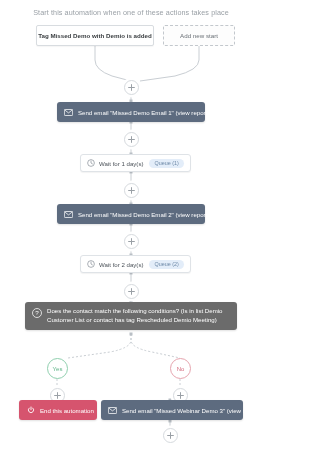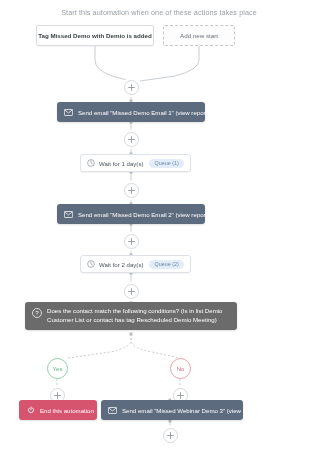--- a/index.html
+++ b/index.html
@@ -38,21 +38,20 @@
   .hdr {
     position: absolute;
     left: 0;
     top: 8px;
     width: 262px;
     text-align: center;
     font-size: 7.2px;
     color: #9aa0a6;
     letter-spacing: 0.1px;
     white-space: nowrap;
-    margin-left: 28px;
   }
 
   .trigger {
     position: absolute;
     box-sizing: border-box;
     height: 21px;
     background: #ffffff;
     border: 1px solid #d8dce0;
     border-radius: 2px;
     display: flex;

